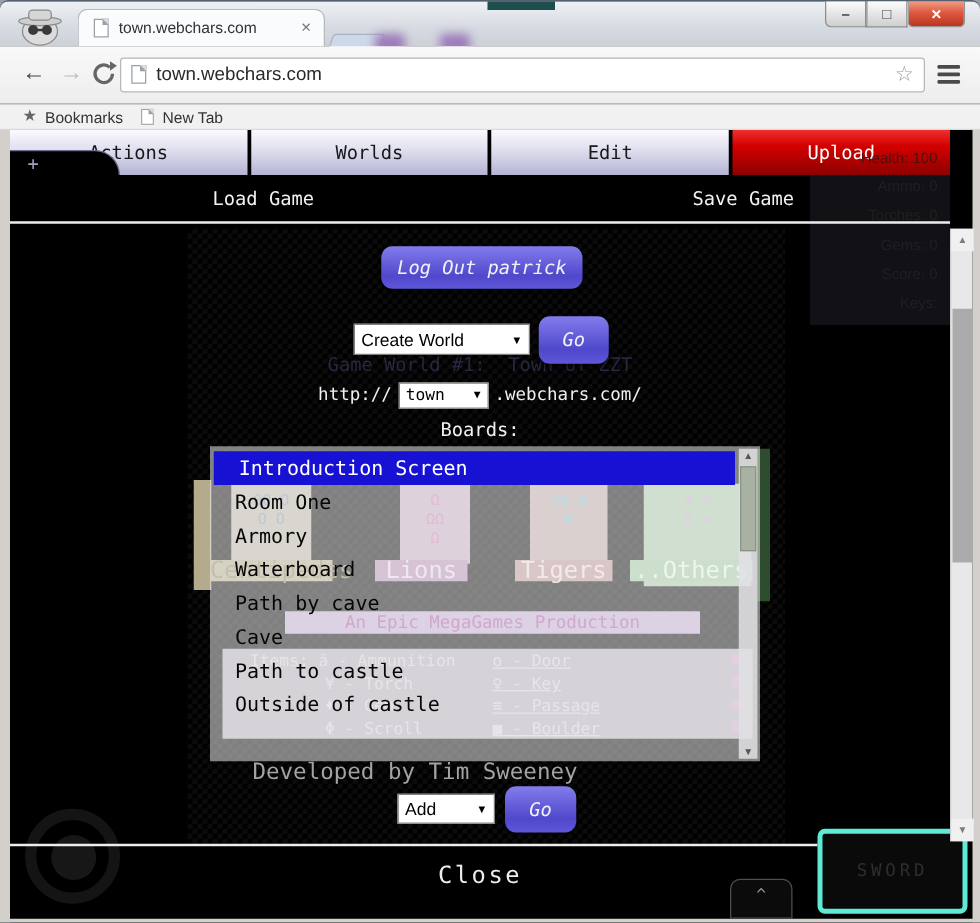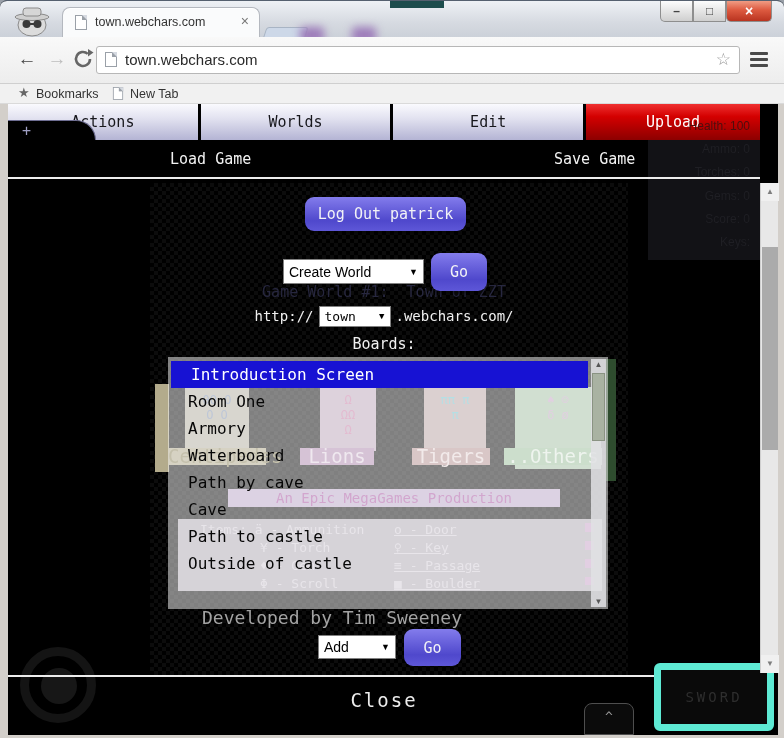--- a/index.html
+++ b/index.html
@@ -92,21 +92,21 @@
   
   #checker{left:150px;top:182px;width:478px;height:492px;z-index:0;background:#000;
     background-image:
       linear-gradient(45deg,#0c0c0c 25%,transparent 25%,transparent 75%,#0c0c0c 75%),
       linear-gradient(45deg,#0c0c0c 25%,transparent 25%,transparent 75%,#0c0c0c 75%);
     background-size:8px 8px;background-position:0 0,4px 4px;}
 
   
   .purple-btn{background:linear-gradient(#837cec,#4f48cc 70%,#5e57d8);
     border-radius:9px;color:#f2f2f6;display:flex;align-items:center;justify-content:center;
-    font-family:"DejaVu Sans Mono",monospace;box-shadow:0 2px 4px rgba(0,0,0,.5);}
+    font-family:"DejaVu Sans Mono",monospace;box-shadow:0 2px 4px rgba(0,0,0,.5);font-style:italic;}
   #logout-btn{left:305px;top:196px;width:161px;height:34px;font-size:15px;z-index:6;}
   .select{background:#fff;border:1px solid #808080;display:flex;align-items:center;
     justify-content:space-between;padding:0 5px;color:#000;z-index:6;}
   .select .arrow{font-size:9px;color:#000;}
   #world-select{left:283px;top:258px;width:141px;height:25px;font-size:14px;}
   #world-go{left:431px;top:252px;width:56px;height:38px;font-size:15px;z-index:6;}
   #world-caption{left:8px;top:282px;width:752px;text-align:center;font-size:15px;
     color:#27273f;white-space:pre;z-index:3;}
   #http-row{left:8px;top:303px;width:752px;height:24px;display:flex;align-items:center;
     justify-content:center;gap:5px;z-index:6;}
@@ -164,21 +164,21 @@
   #add-go{left:404px;top:628px;width:57px;height:37px;font-size:15px;z-index:6;}
 
   
   #hline2{left:8px;top:674px;width:646px;height:2px;background:#ededed;z-index:5;}
   #close-label{left:8px;top:688px;width:752px;text-align:center;color:#ececec;
     font-size:19px;letter-spacing:2px;z-index:6;}
   #caret-btn{left:584px;top:702px;width:50px;height:32px;background:#0b0b0b;
     border:1px solid #4e4e4e;border-radius:8px 8px 0 0;text-align:center;
     color:#9a9a9a;font-size:13px;padding-top:5px;z-index:6;}
   #sword-panel{left:654px;top:662px;width:120px;height:68px;background:#0a0a0a;
-    border:7px solid #5eead4;border-radius:6px;display:flex;align-items:center;
+    border:4px solid #5eead4;border-radius:6px;display:flex;align-items:center;
     justify-content:center;z-index:6;}
   #sword-label{font-family:"DejaVu Sans Mono",monospace;font-size:14px;
     color:#2e2e2e;letter-spacing:3px;}
   #joy-ring{left:20px;top:646px;width:76px;height:76px;border:9px solid #141414;
     border-radius:50%;z-index:4;}
   #joy-knob{left:41px;top:667px;width:36px;height:36px;background:#171717;
     border-radius:50%;z-index:4;}
 
   
   #page-scrollbar{left:760px;top:182px;width:18px;height:490px;background:#e8e8e8;

